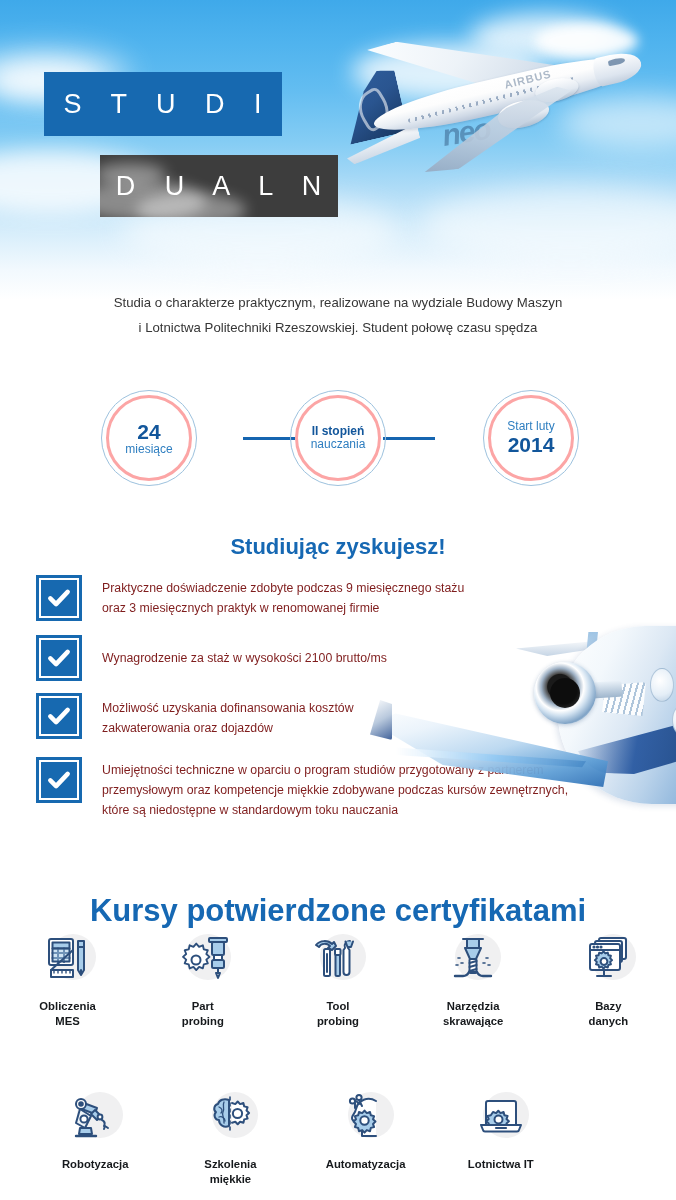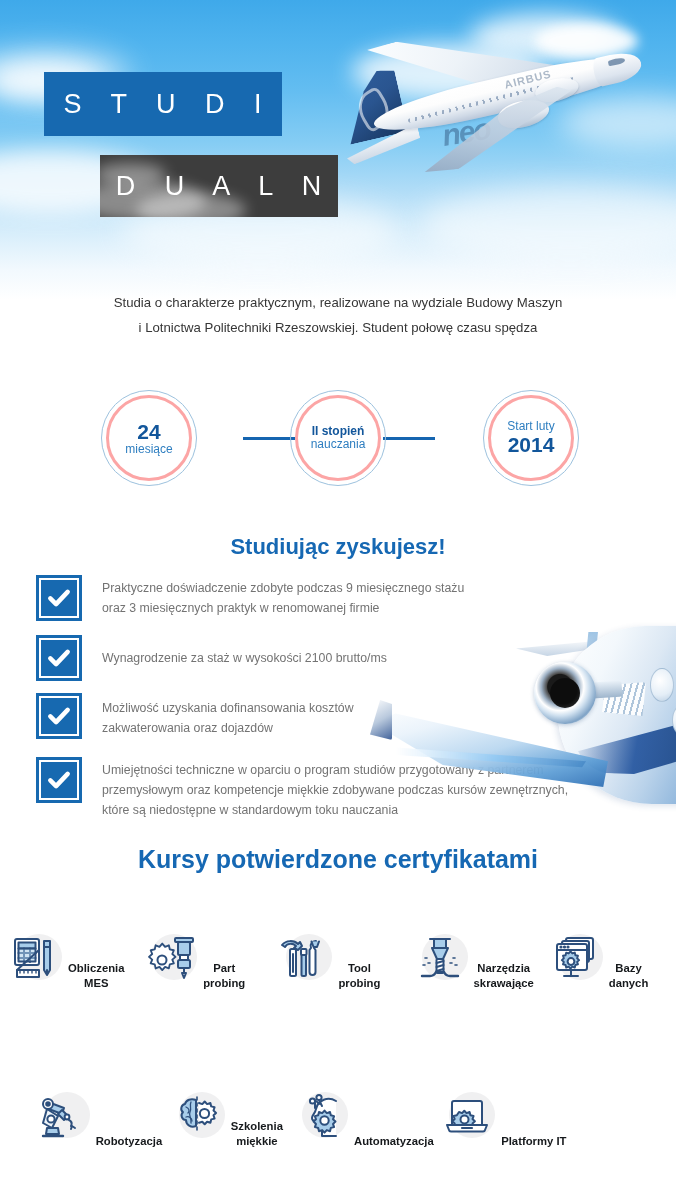--- a/index.html
+++ b/index.html
@@ -269,21 +269,21 @@
 
   
   .h-section {
     position: absolute;
     width: 676px;
     text-align: center;
     color: #1668b3;
     font-weight: bold;
   }
   .h-gain { top: 534px; font-size: 22px; }
-  .h-courses { top: 844px; font-size: 25px; line-height: 30px; }
+  .h-courses { top: 896px; font-size: 31px; line-height: 30px; }
 
   
   .benefits {
     position: absolute;
     left: 0; top: 575px;
     width: 676px;
   }
   .benefit {
     position: absolute;
     display: flex;
@@ -301,21 +301,21 @@
     border: 3px solid #1769b0;
     box-shadow: inset 0 0 0 2px #ffffff;
     display: flex;
     align-items: center;
     justify-content: center;
   }
   .checkbox svg { width: 26px; height: 26px; display: block; }
 
   .benefit-text {
     margin-left: 20px;
-    color: #737373;
+    color: #7f1d1d;
     font-size: 12.3px;
     line-height: 20px;
     padding-top: 3px;
   }
   .benefit-text span { display: block; }
 
   
   .bizjet {
     position: absolute;
     left: 366px; top: 604px;
@@ -432,22 +432,22 @@
   .icon-grid-2 {
     position: absolute;
     left: 0; top: 1088px;
     width: 596px;
     display: flex;
     justify-content: center;
   }
   .icon-cell {
     width: 120px;
     display: flex;
-    flex-direction: row;
-    align-items: flex-end;
+    flex-direction: column;
+    align-items: center;
   }
   .icon-grid-1 .icon-cell { width: 135.2px; }
   .icon-grid-2 .icon-cell { width: 135.2px; }
   .icon-art {
     position: relative;
     width: 68px; height: 60px;
     display: flex;
     align-items: center;
     justify-content: center;
   }
@@ -831,19 +831,19 @@
           <g fill="none" stroke="#2d4f7c" stroke-width="2" stroke-linejoin="round" stroke-linecap="round">
             <path d="M13 13 a2 2 0 0 1 2-2 h26 a2 2 0 0 1 2 2 v22 h-30 Z" fill="#ffffff"></path>
             <path d="M20 22 l3.1 1.1 2.2-2.4 2.2 2.4 3.1-1.1 .8 3.2 3.2 .8 -1.1 3.1 2.4 2.2 -2.4 2.2 .6 1.8 h-19 l .6-1.8 -2.4-2.2 2.4-2.2 -1.1-3.1 3.2-.8 Z" fill="#a8cdea"></path>
             <circle cx="25.5" cy="29.5" r="4" fill="#ffffff"></circle>
             <path d="M8 35 h40 l-2 5 a2 2 0 0 1 -2 1.6 h-32 a2 2 0 0 1 -2-1.6 Z" fill="#ffffff"></path>
             <line x1="23" y1="38" x2="33" y2="38" stroke-width="2.2"></line>
           </g>
         </svg>
       </div>
       <div class="icon-label">
-        <span>Platformy IT</span>
+        <span>Lotnictwa IT</span>
         <span></span>
       </div>
     </div>
   </div>
 
 </div>
 
 </body></html>

